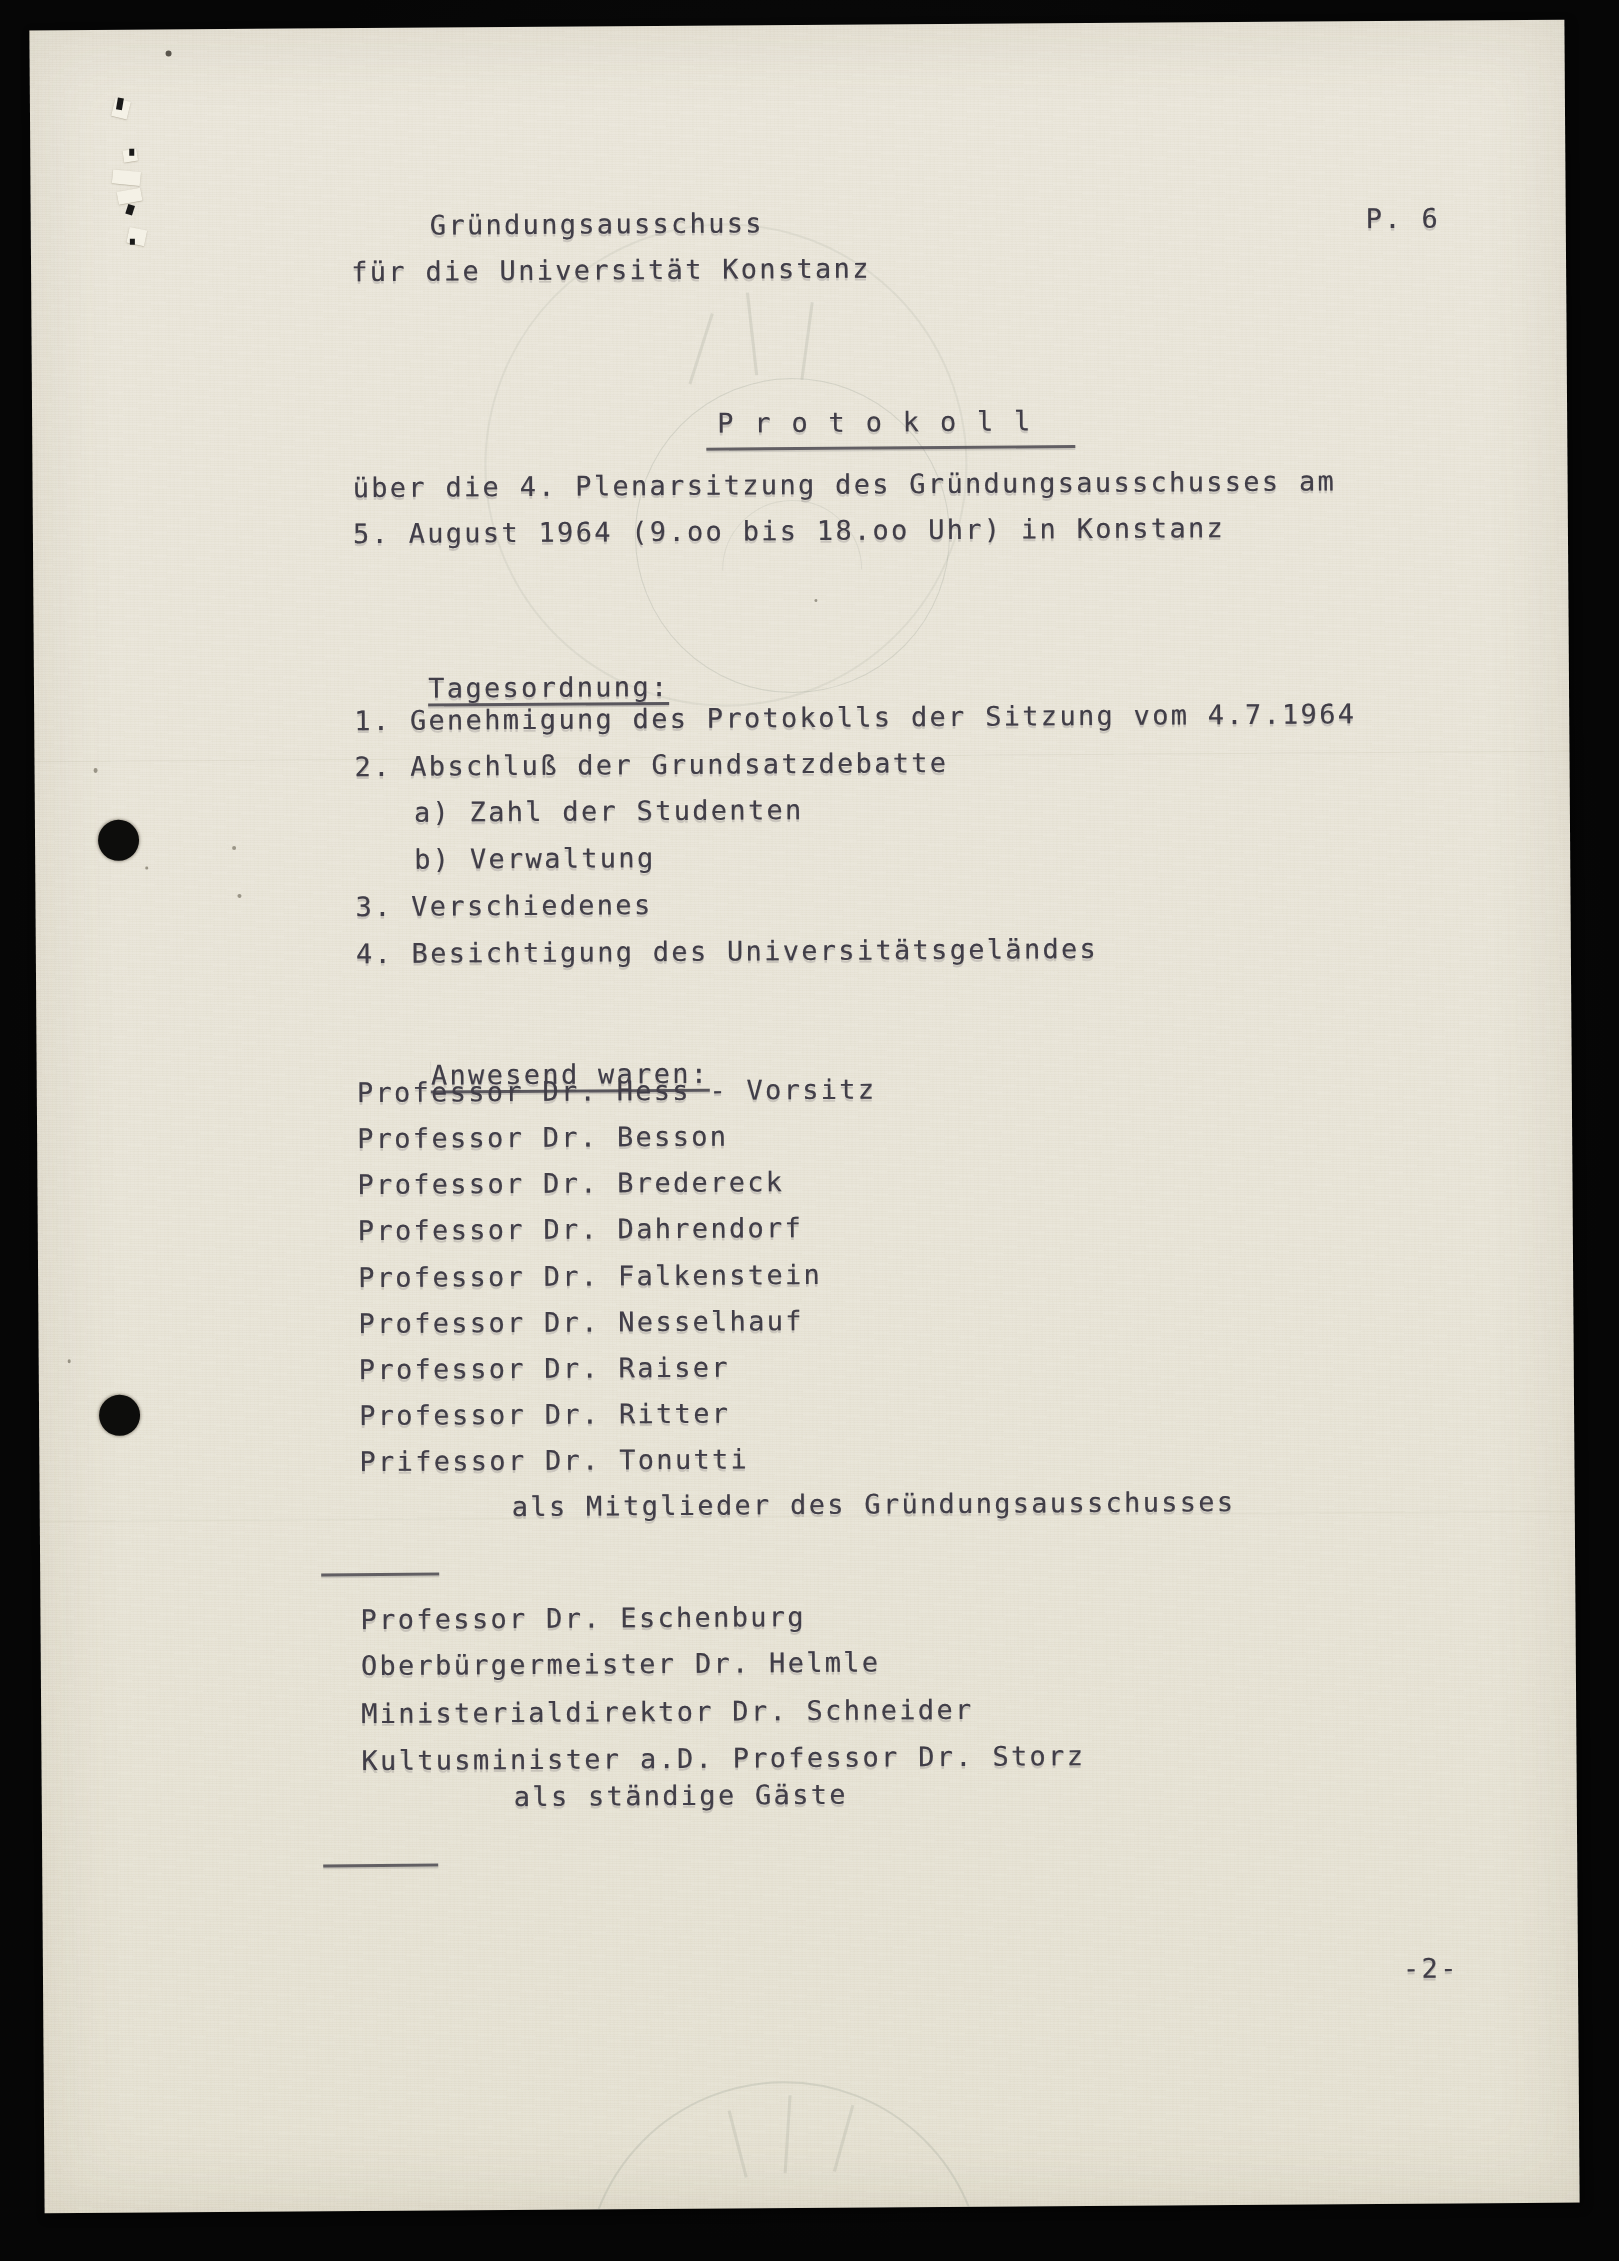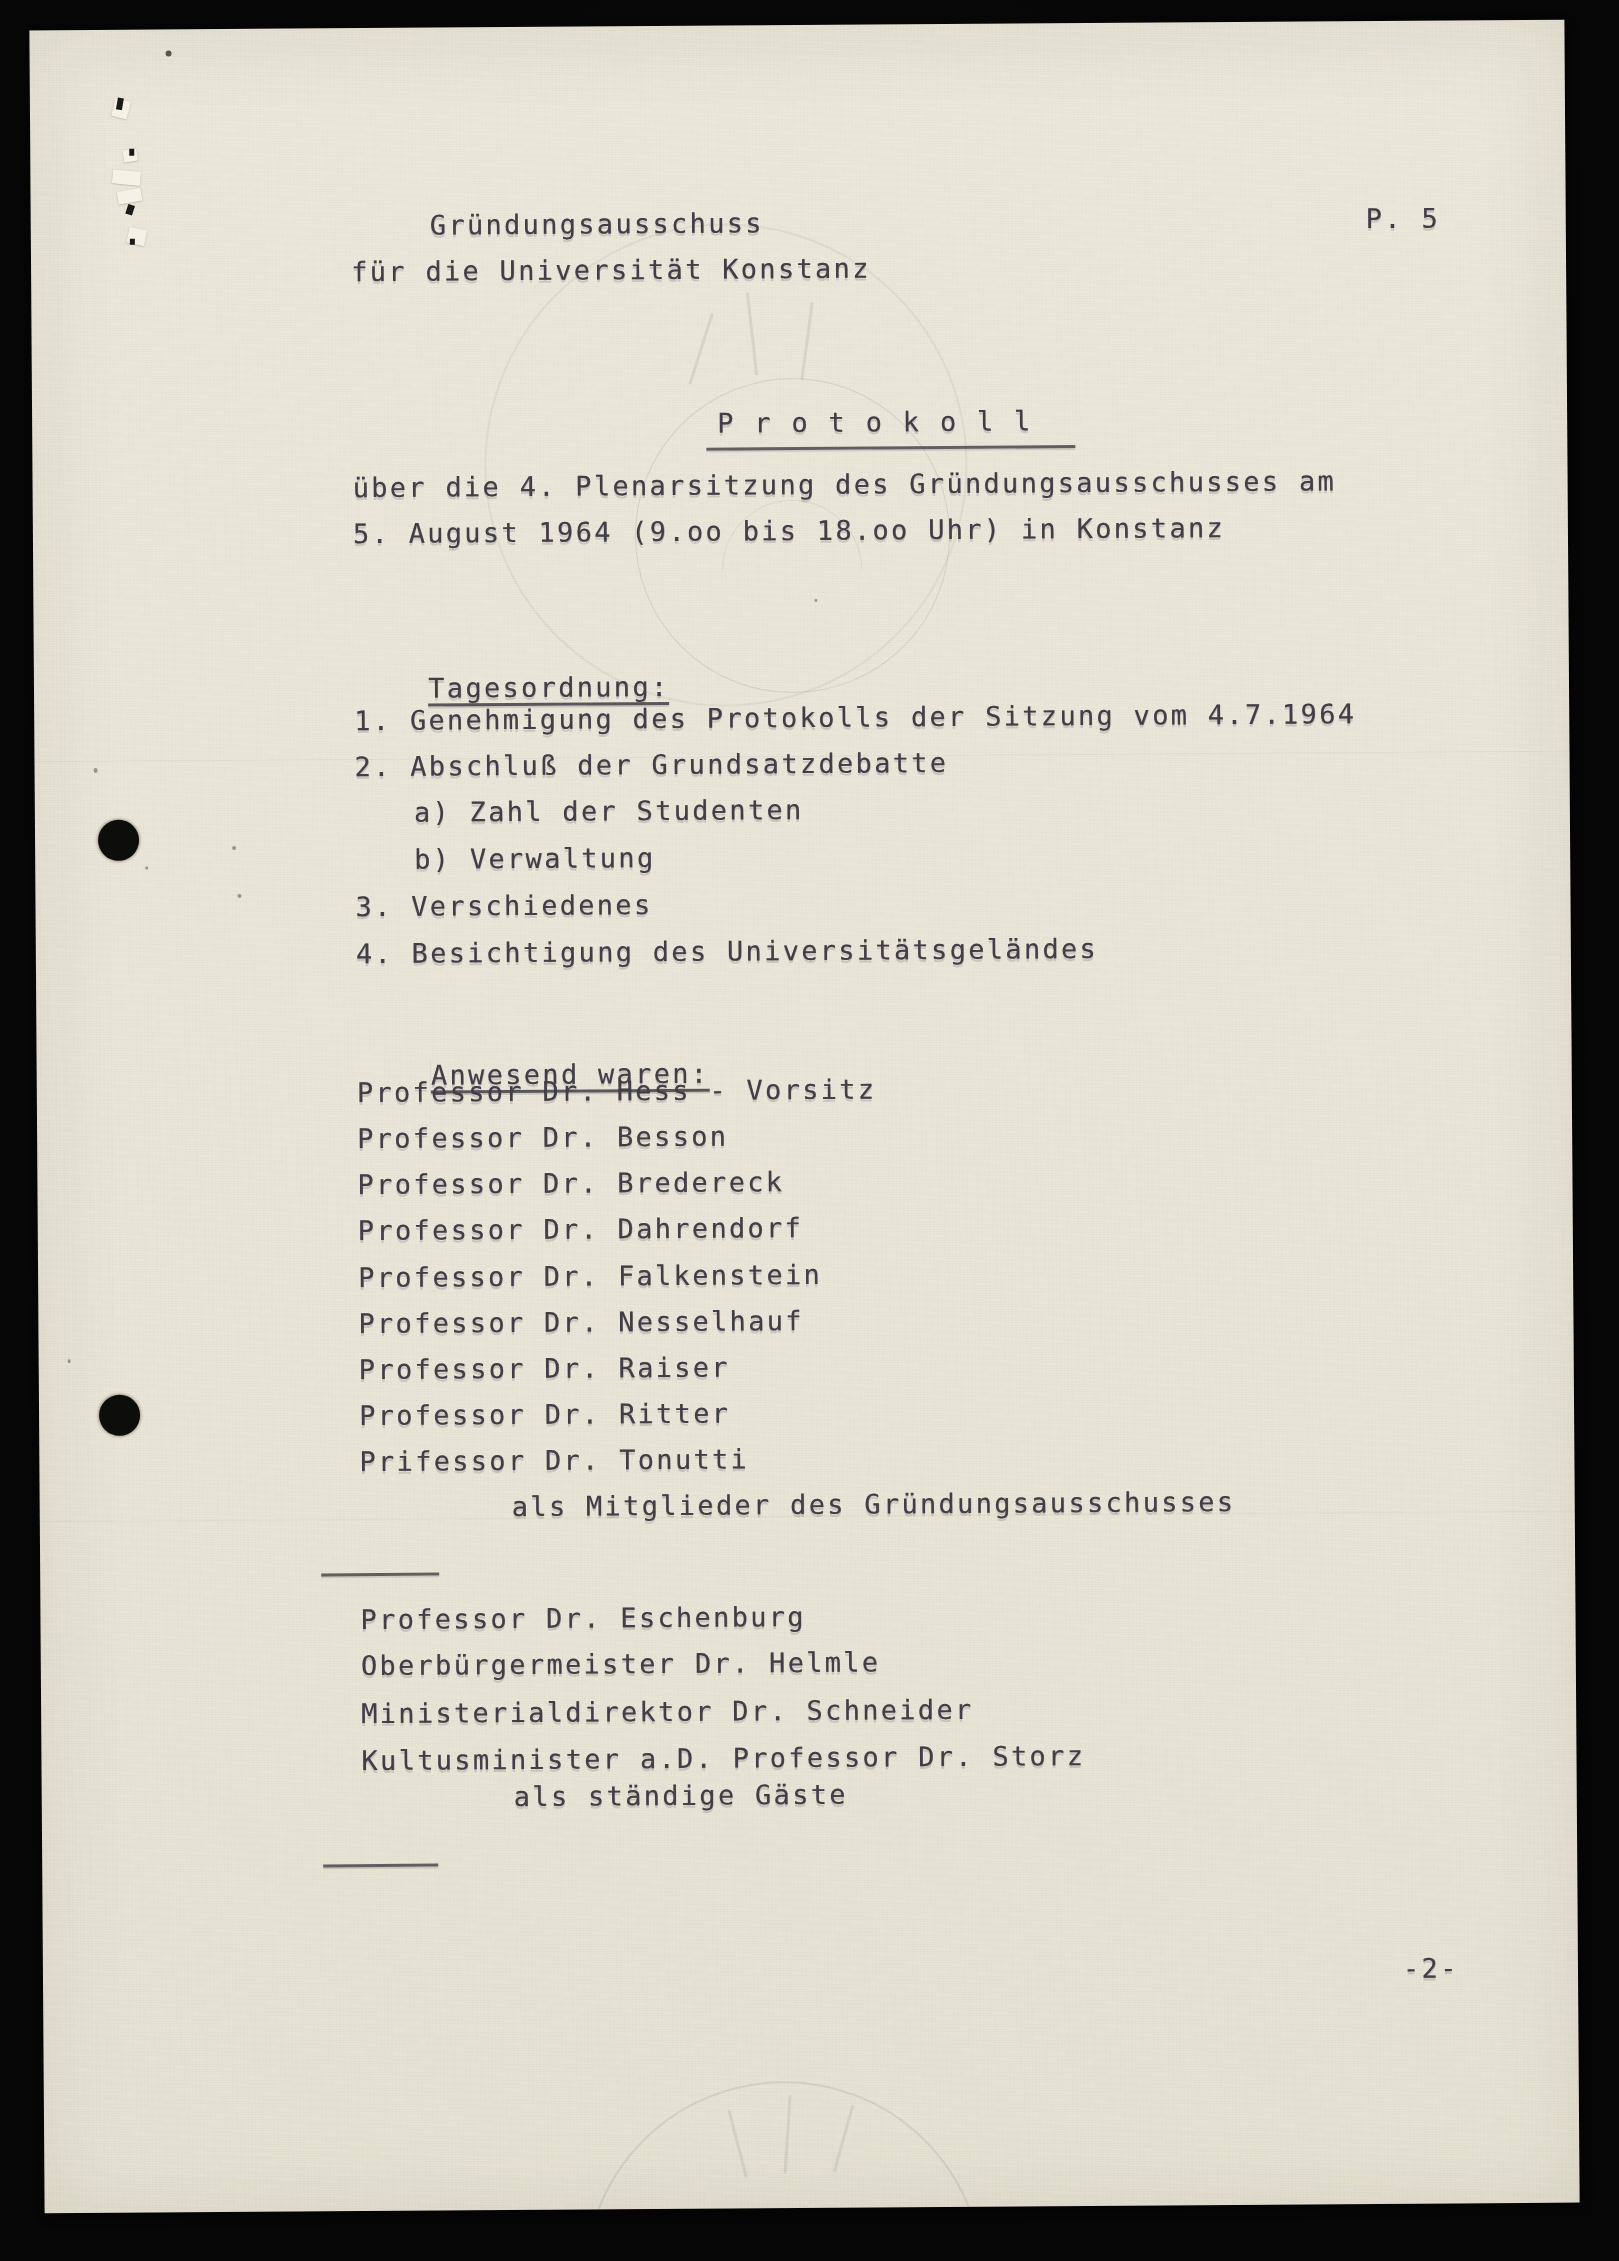--- a/index.html
+++ b/index.html
@@ -88,21 +88,21 @@
 
   <div class="speck" style="left:136px;top:21px;width:6px;height:6px;background:rgba(55,50,42,0.8);"></div>
   <div class="speck" style="left:59px;top:738px;width:4.1px;height:5px;"></div>
   <div class="speck" style="left:197px;top:817px;width:4.1px;height:4.1px;"></div>
   <div class="speck" style="left:110px;top:837px;width:2.8px;height:2.8px;"></div>
   <div class="speck" style="left:202px;top:865px;width:3.7px;height:3.7px;"></div>
   <div class="speck" style="left:29px;top:1329px;width:3.2px;height:4.1px;"></div>
   <div class="speck" style="left:781px;top:574px;width:3.2px;height:3.2px;"></div>
 
   <div class="line" style="left:399px;top:183px;">Gründungsausschuss</div>
-  <div class="line" style="left:1335px;top:183px;">P. 5</div>
+  <div class="line" style="left:1335px;top:183px;">P. 6</div>
   <div class="line" style="left:320px;top:229px;">für die Universität Konstanz</div>
 
   <div class="line" style="left:685px;top:383px;">P r o t o k o l l</div>
   <div class="rule" style="left:674px;top:422px;width:369px;"></div>
 
   <div class="line" style="left:320px;top:445px;">über die 4. Plenarsitzung des Gründungsausschusses am</div>
   <div class="line" style="left:320px;top:491px;">5. August 1964 (9.oo bis 18.oo Uhr) in Konstanz</div>
 
   <div class="line" style="left:320px;top:616px;">
     <span class="underlined">Tagesordnung:</span>

